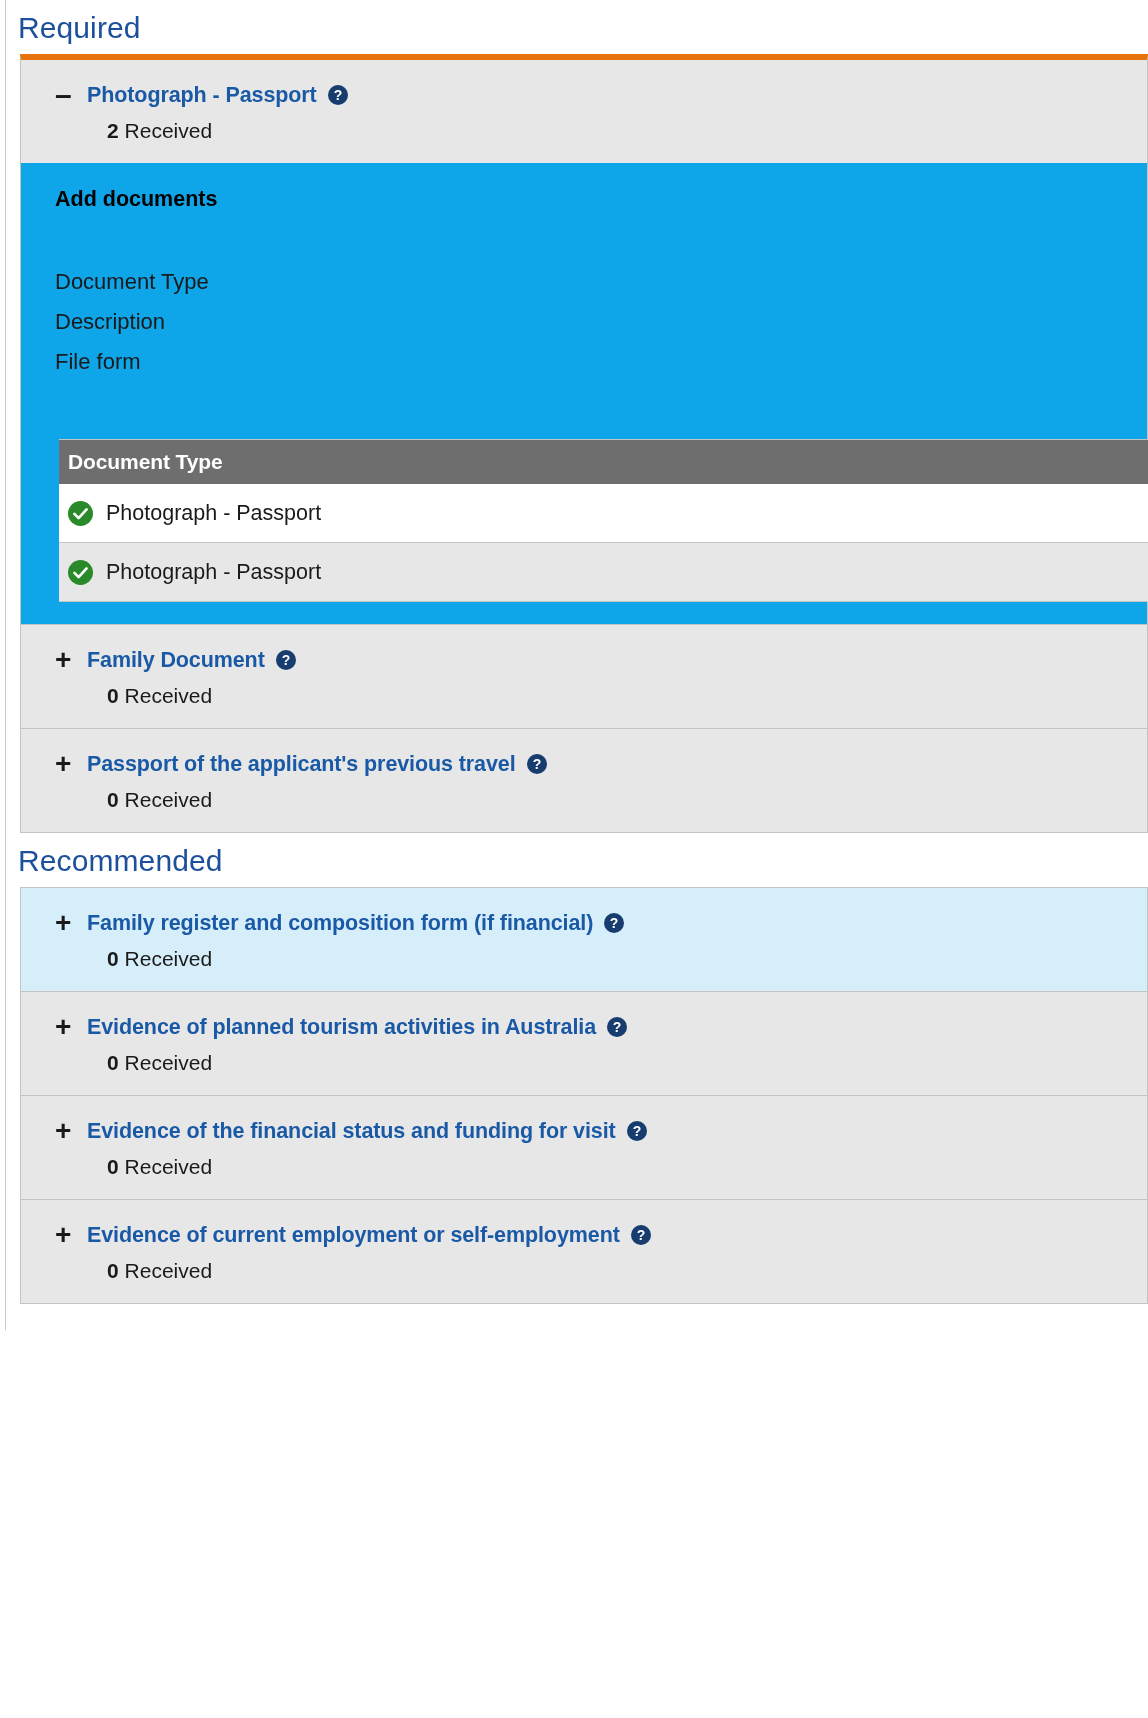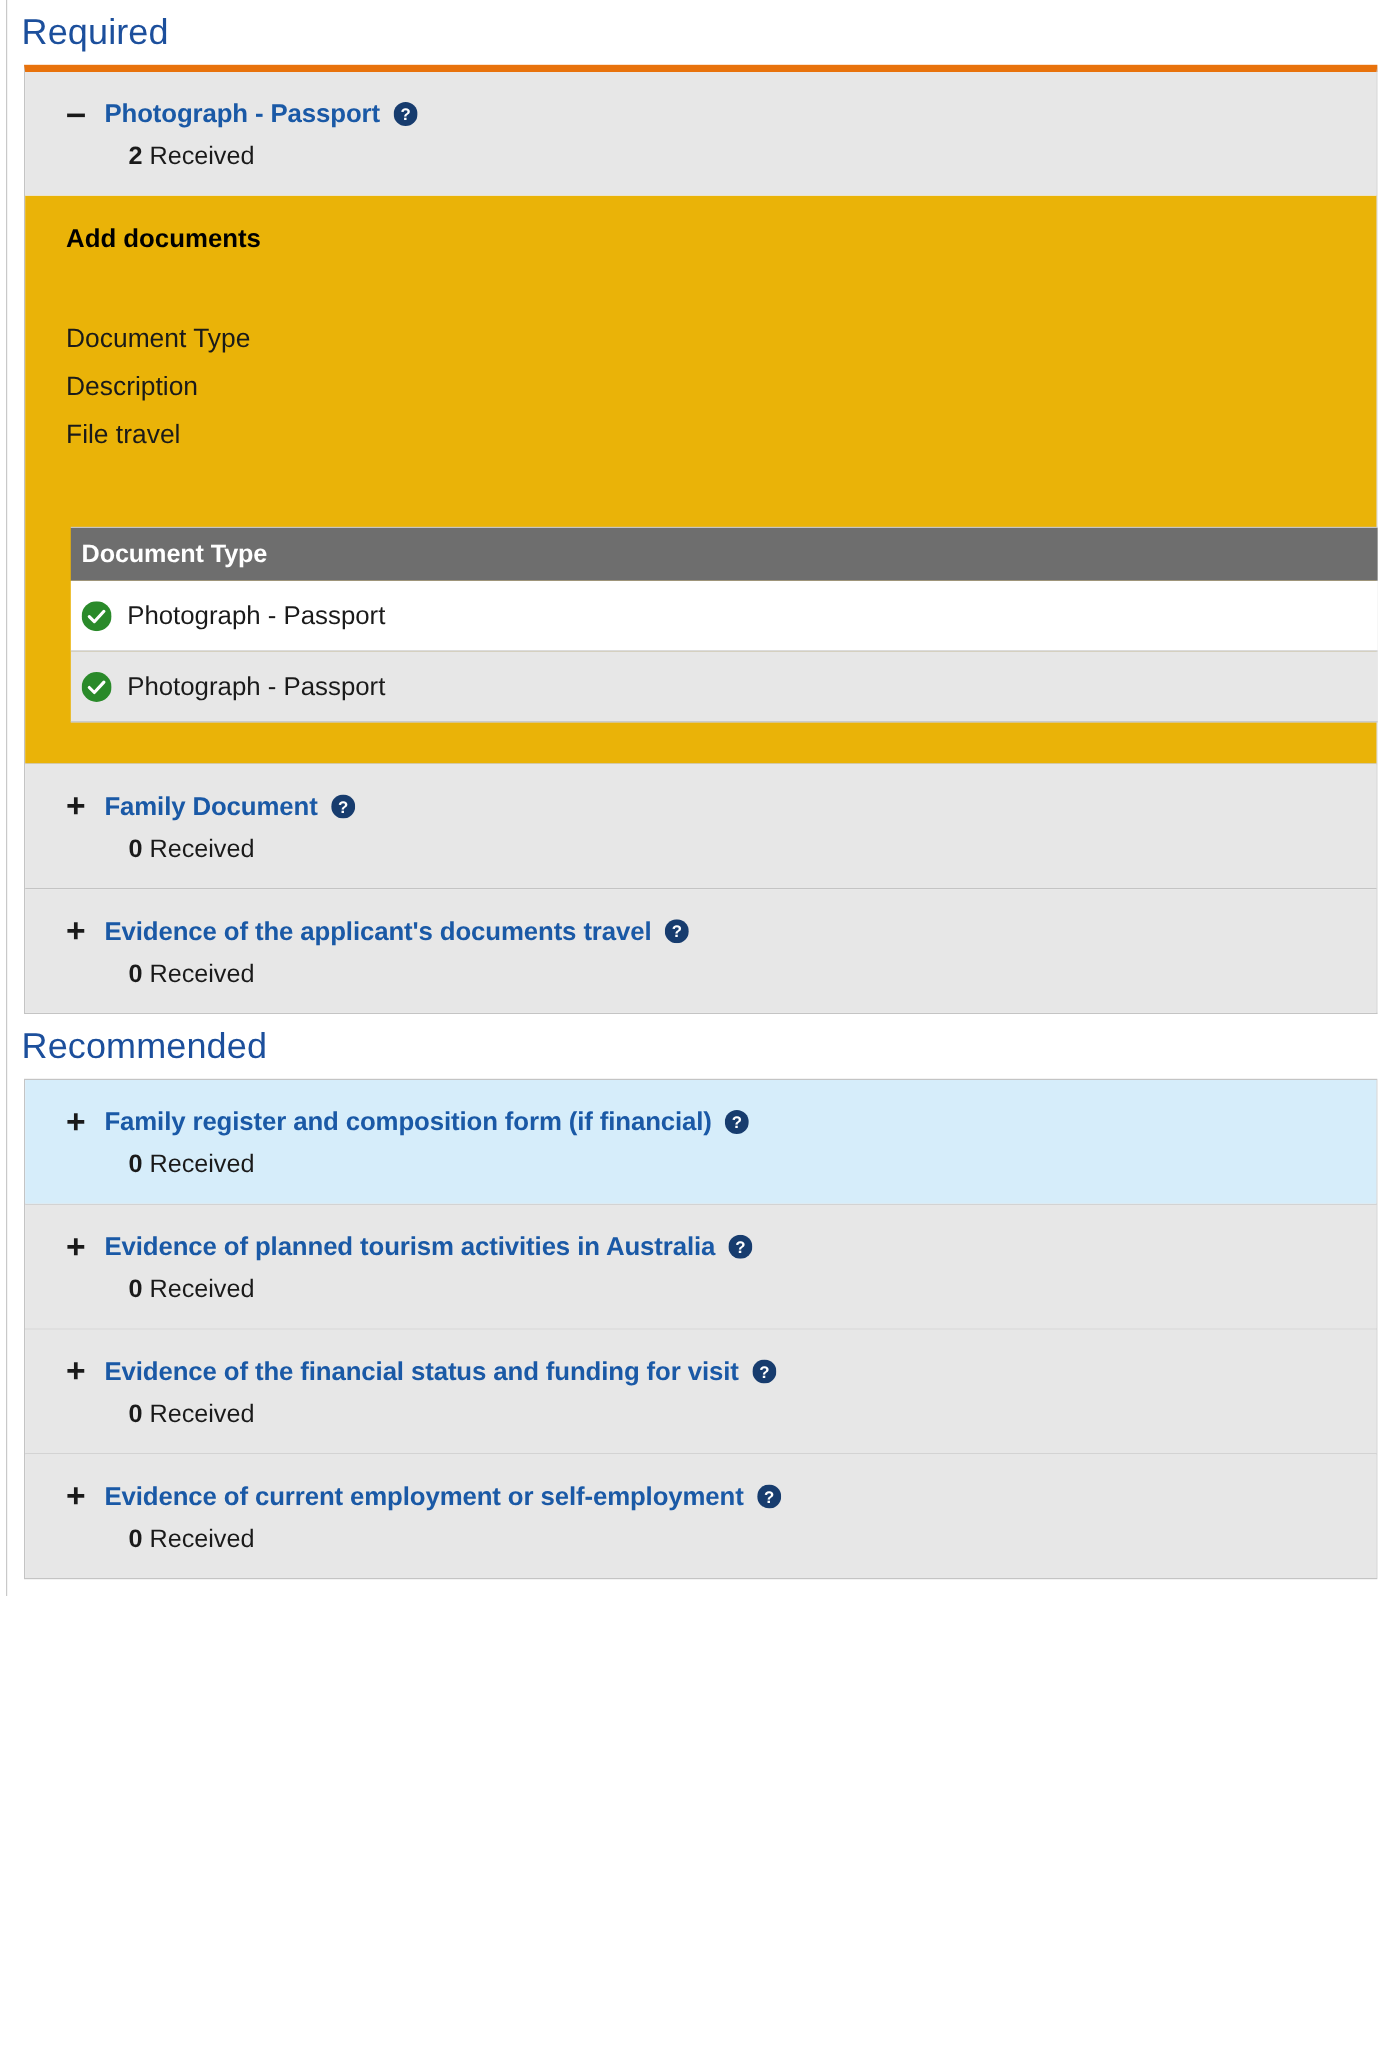--- a/index.html
+++ b/index.html
@@ -120,22 +120,22 @@
     margin-left: 76px;
     margin-top: 11px;
     font-size: 21px;
     line-height: 24px;
     color: #1a1a1a;
   }
   .acc-sub b { font-weight: 700; }
 
   
   .acc-body {
-    background: #eab308;
-    padding: 20px 0 34px 10px;
+    background: #0ea5e9;
+    padding: 20px 0 22px 10px;
   }
   .body-title {
     font-size: 21.5px;
     font-weight: 700;
     line-height: 26px;
     color: #000;
     margin: 3px 0 0 24px;
   }
   .field-list {
     margin: 50px 0 0 24px;
@@ -213,21 +213,21 @@
             <span>Received</span>
           </div>
         </div>
 
         <div class="acc-body">
           <div class="body-title">Add documents</div>
 
           <div class="field-list">
             <div class="field-line">Document Type</div>
             <div class="field-line">Description</div>
-            <div class="field-line">File travel</div>
+            <div class="field-line">File form</div>
           </div>
 
           <table class="doc-table">
             <thead>
               <tr>
                 <th>Document Type</th>
               </tr>
             </thead>
             <tbody>
               <tr class="row-odd">
@@ -277,21 +277,21 @@
             <b>0</b>
             <span>Received</span>
           </div>
         </div>
       </div>
 
       <div class="acc-item">
         <div class="acc-header">
           <div class="acc-title-row">
             <span class="toggle-sign">+</span>
-            <span class="acc-title">Evidence of the applicant's documents travel</span>
+            <span class="acc-title">Passport of the applicant's previous travel</span>
             <span class="help-icon">
               <svg viewBox="0 0 20 20" width="20" height="20">
                 <circle cx="10" cy="10" r="10" fill="#173c6e"></circle>
                 <text x="10" y="15.2" text-anchor="middle" font-family="Liberation Sans, sans-serif" font-size="14" font-weight="700" fill="#ffffff">?</text>
               </svg>
             </span>
           </div>
           <div class="acc-sub">
             <b>0</b>
             <span>Received</span>

